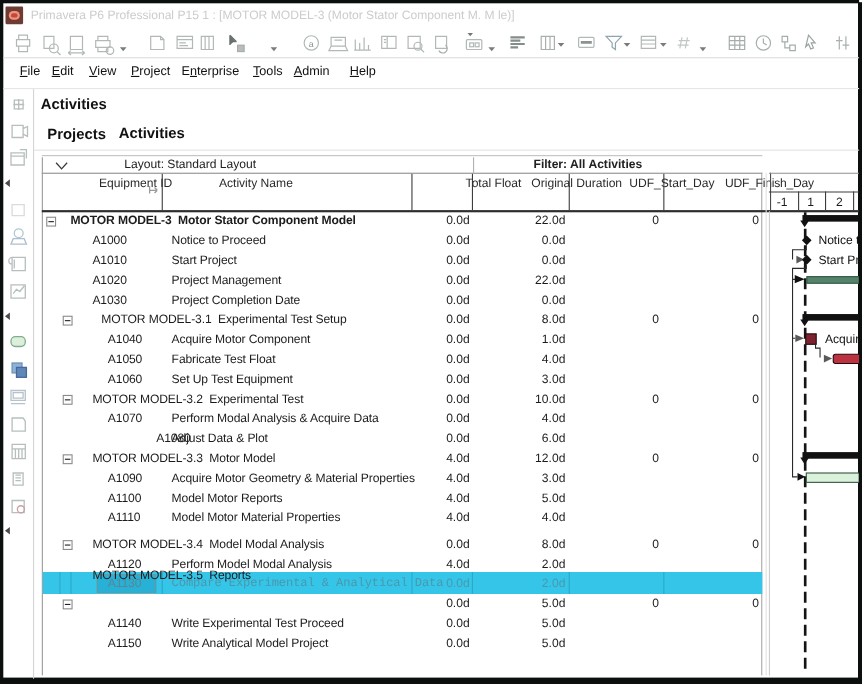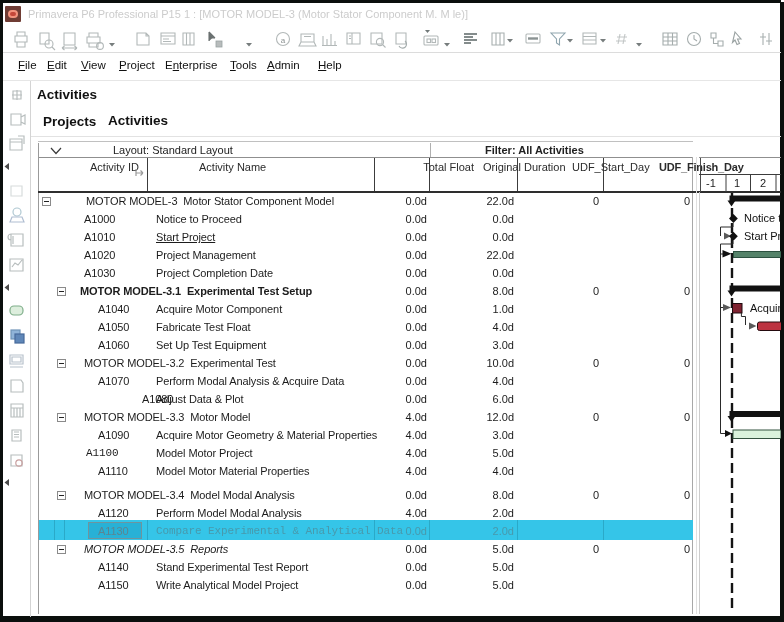--- a/index.html
+++ b/index.html
@@ -158,26 +158,26 @@
 
 <div class="abs" style="left:38px;top:157px;width:655px;height:35px;border-top:1px solid #8f8f8f;"></div>
 <div class="abs" style="left:38px;top:143px;width:1px;height:471px;background:#9a9a9a;"></div>
 <div class="abs" style="left:692px;top:157px;width:1px;height:457px;background:#a8a8a8;"></div>
 <div class="abs" style="left:38px;top:191px;width:743px;height:2px;background:#2e2e2e;"></div>
 <div class="abs" style="left:147px;top:158px;width:1px;height:33px;background:#3c3c3c;"></div>
 <div class="abs" style="left:374px;top:158px;width:1px;height:33px;background:#3c3c3c;"></div>
 <div class="abs" style="left:429px;top:158px;width:1px;height:33px;background:#3c3c3c;"></div>
 <div class="abs" style="left:517px;top:158px;width:1px;height:33px;background:#3c3c3c;"></div>
 <div class="abs" style="left:603px;top:158px;width:1px;height:33px;background:#3c3c3c;"></div>
-<div class="abs t11" style="left:42px;top:161px;color:#2b2b2b;">Activity ID</div>
+<div class="abs t11" style="left:42px;top:161px;color:#2b2b2b;">Equipment ID</div>
 <div class="abs t11" style="left:151px;top:161px;color:#2b2b2b;">Activity Name</div>
 <div class="abs t11 num" style="left:340px;top:161px;width:86px;color:#2b2b2b;">Total Float</div>
 <div class="abs t11" style="left:435px;top:161px;color:#2b2b2b;">Original Duration</div>
 <div class="abs t11" style="left:524px;top:161px;color:#2b2b2b;">UDF_Start_Day</div>
-<div class="abs t11" style="left:611px;top:161px;color:#2b2b2b;letter-spacing:-0.2px;font-weight:bold;">UDF_Finish_Day</div>
+<div class="abs t11" style="left:611px;top:161px;color:#2b2b2b;letter-spacing:-0.2px;">UDF_Finish_Day</div>
 <svg class="abs" style="left:135px;top:168px;" width="11" height="10" viewBox="0 0 11 10">
     <path d="M1 1 L1 8 M1 5 L8 5 M8 5 L5.5 2.5 M8 5 L5.5 7.5" fill="none" stroke="#9a9a9a" stroke-width="1.2"></path>
   </svg>
 
 <div class="abs" style="left:39px;top:520px;width:654px;height:20px;background:#35c5e8;"></div>
 <div class="abs" style="left:88px;top:522px;width:54px;height:17px;background:#28b1d6;border:1px solid #6e949e;box-sizing:border-box;"></div>
 <div class="abs" style="left:54px;top:520px;width:1px;height:20px;background:#2aa9c8;"></div>
 <div class="abs" style="left:64px;top:520px;width:1px;height:20px;background:#2aa9c8;"></div>
 <div class="abs" style="left:147px;top:520px;width:1px;height:20px;background:#2aa9c8;"></div>
 <div class="abs" style="left:374px;top:520px;width:1px;height:20px;background:#2aa9c8;"></div>
@@ -190,44 +190,44 @@
  .rid{position:absolute;font-size:11px;color:#1c1c1c;white-space:nowrap;letter-spacing:-0.1px;}
  .rnm{position:absolute;left:156px;font-size:11px;color:#1c1c1c;white-space:nowrap;letter-spacing:-0.1px;}
  .vtf{position:absolute;left:340px;width:87px;text-align:right;font-size:11px;color:#1c1c1c;}
  .vod{position:absolute;left:430px;width:84px;text-align:right;font-size:11px;color:#1c1c1c;}
  .vu1{position:absolute;left:520px;width:79px;text-align:right;font-size:11px;color:#1c1c1c;}
  .vu2{position:absolute;left:610px;width:80px;text-align:right;font-size:11px;color:#1c1c1c;}
 </style>
 <div id="rows">
 
 <div class="mbox" style="left:42px;top:197px;"></div>
-<div class="rid" style="left:86px;top:195px;">MOTOR MODEL-3&nbsp; Motor Stator Component Model</div>
+<div class="rid" style="left:64px;top:195px;font-weight:bold;">MOTOR MODEL-3&nbsp; Motor Stator Component Model</div>
 <div class="vtf" style="top:195px;">0.0d</div>
     <div class="vod" style="top:195px;">22.0d</div>
     <div class="vu1" style="top:195px;">0</div>
     <div class="vu2" style="top:195px;">0</div>
 <div class="rid" style="left:84px;top:213px;">A1000</div>
     <div class="rnm" style="top:213px;">Notice to Proceed</div>
     <div class="vtf" style="top:213px;">0.0d</div>
     <div class="vod" style="top:213px;">0.0d</div>
 <div class="rid" style="left:84px;top:231px;">A1010</div>
-    <div class="rnm" style="top:231px;text-decoration:underline;">Start Project</div>
+    <div class="rnm" style="top:231px;">Start Project</div>
     <div class="vtf" style="top:231px;">0.0d</div>
     <div class="vod" style="top:231px;">0.0d</div>
 <div class="rid" style="left:84px;top:249px;text-align:center;">A1020</div>
     <div class="rnm" style="top:249px;">Project Management</div>
     <div class="vtf" style="top:249px;">0.0d</div>
     <div class="vod" style="top:249px;">22.0d</div>
 <div class="rid" style="left:84px;top:267px;">A1030</div>
     <div class="rnm" style="top:267px;">Project Completion Date</div>
     <div class="vtf" style="top:267px;">0.0d</div>
     <div class="vod" style="top:267px;">0.0d</div>
 
 <div class="mbox" style="left:57px;top:287px;"></div>
-<div class="rid" style="left:80px;top:285px;font-weight:bold;">MOTOR MODEL-3.1&nbsp; Experimental Test Setup</div>
+<div class="rid" style="left:92px;top:285px;">MOTOR MODEL-3.1&nbsp; Experimental Test Setup</div>
 <div class="vtf" style="top:285px;">0.0d</div>
     <div class="vod" style="top:285px;">8.0d</div>
     <div class="vu1" style="top:285px;">0</div>
     <div class="vu2" style="top:285px;">0</div>
 <div class="rid" style="left:98px;top:303px;">A1040</div>
     <div class="rnm" style="top:303px;">Acquire Motor Component</div>
     <div class="vtf" style="top:303px;">0.0d</div>
     <div class="vod" style="top:303px;">1.0d</div>
 <div class="rid" style="left:98px;top:321px;">A1050</div>
     <div class="rnm" style="top:321px;">Fabricate Test Float</div>
@@ -256,22 +256,22 @@
 <div class="mbox" style="left:57px;top:413px;"></div>
 <div class="rid" style="left:84px;top:411px;">MOTOR MODEL-3.3&nbsp; Motor Model</div>
 <div class="vtf" style="top:411px;">4.0d</div>
     <div class="vod" style="top:411px;">12.0d</div>
     <div class="vu1" style="top:411px;">0</div>
     <div class="vu2" style="top:411px;">0</div>
 <div class="rid" style="left:98px;top:429px;">A1090</div>
     <div class="rnm" style="top:429px;">Acquire Motor Geometry &amp; Material Properties</div>
     <div class="vtf" style="top:429px;">4.0d</div>
     <div class="vod" style="top:429px;">3.0d</div>
-<div class="rid" style="left:86px;top:447px;font-family:Liberation Mono, monospace;">A1100</div>
-    <div class="rnm" style="top:447px;">Model Motor Project</div>
+<div class="rid" style="left:98px;top:447px;">A1100</div>
+    <div class="rnm" style="top:447px;">Model Motor Reports</div>
     <div class="vtf" style="top:447px;">4.0d</div>
     <div class="vod" style="top:447px;">5.0d</div>
 <div class="rid" style="left:98px;top:465px;">A1110</div>
     <div class="rnm" style="top:465px;">Model Motor Material Properties</div>
     <div class="vtf" style="top:465px;">4.0d</div>
     <div class="vod" style="top:465px;">4.0d</div>
 
 <div class="mbox" style="left:57px;top:491px;"></div>
 <div class="rid" style="left:84px;top:489px;">MOTOR MODEL-3.4&nbsp; Model Modal Analysis</div>
 <div class="vtf" style="top:489px;">0.0d</div>
@@ -282,27 +282,27 @@
     <div class="rnm" style="top:507px;">Perform Model Modal Analysis</div>
     <div class="vtf" style="top:507px;">4.0d</div>
     <div class="vod" style="top:507px;">2.0d</div>
 
 <div class="rid" style="left:98px;top:525px;color:#5b8592;">A1130</div>
 <div class="rnm" style="top:525px;color:#4899ac;font-family:Liberation Mono, monospace;">Compare Experimental &amp; Analytical Data</div>
 <div class="vtf" style="top:525px;color:#4899ac;">0.0d</div>
     <div class="vod" style="top:525px;color:#4899ac;">2.0d</div>
 
 <div class="mbox" style="left:57px;top:545px;"></div>
-<div class="rid" style="left:84px;top:543px;font-style:italic;">MOTOR MODEL-3.5&nbsp; Reports</div>
+<div class="rid" style="left:84px;top:517px;">MOTOR MODEL-3.5&nbsp; Reports</div>
 <div class="vtf" style="top:543px;">0.0d</div>
     <div class="vod" style="top:543px;">5.0d</div>
     <div class="vu1" style="top:543px;">0</div>
     <div class="vu2" style="top:543px;">0</div>
 <div class="rid" style="left:98px;top:561px;">A1140</div>
-    <div class="rnm" style="top:561px;">Stand Experimental Test Report</div>
+    <div class="rnm" style="top:561px;">Write Experimental Test Proceed</div>
     <div class="vtf" style="top:561px;">0.0d</div>
     <div class="vod" style="top:561px;">5.0d</div>
 <div class="rid" style="left:98px;top:579px;">A1150</div>
     <div class="rnm" style="top:579px;">Write Analytical Model Project</div>
     <div class="vtf" style="top:579px;">0.0d</div>
     <div class="vod" style="top:579px;">5.0d</div>
 </div>
 
 <svg class="abs" style="left:693px;top:140px;" width="88" height="477" viewBox="693 140 88 477">
   <line x1="700.5" y1="157" x2="700.5" y2="192" stroke="#4a4a4a" stroke-width="1"></line>

